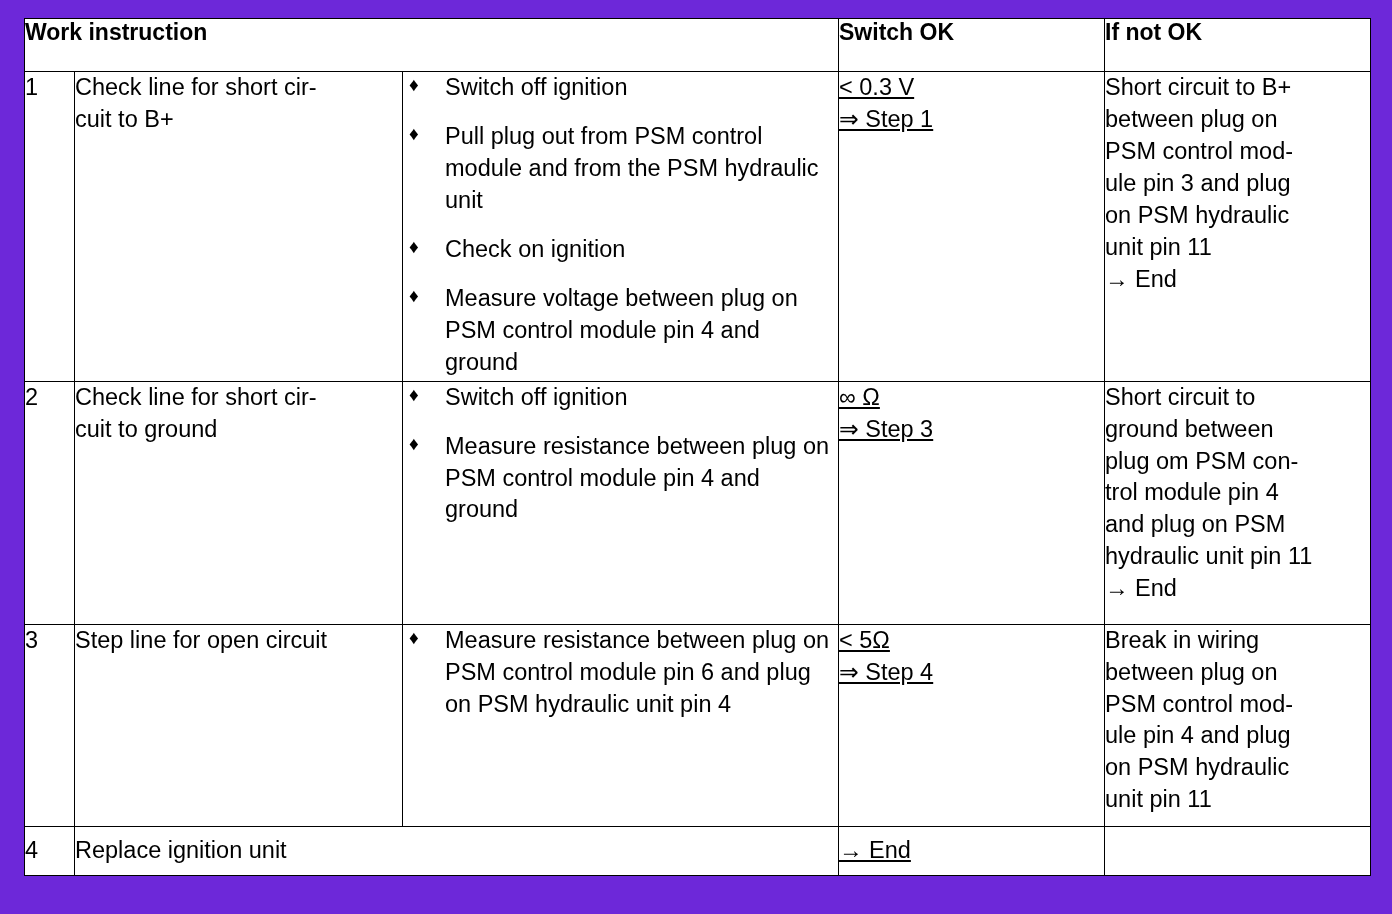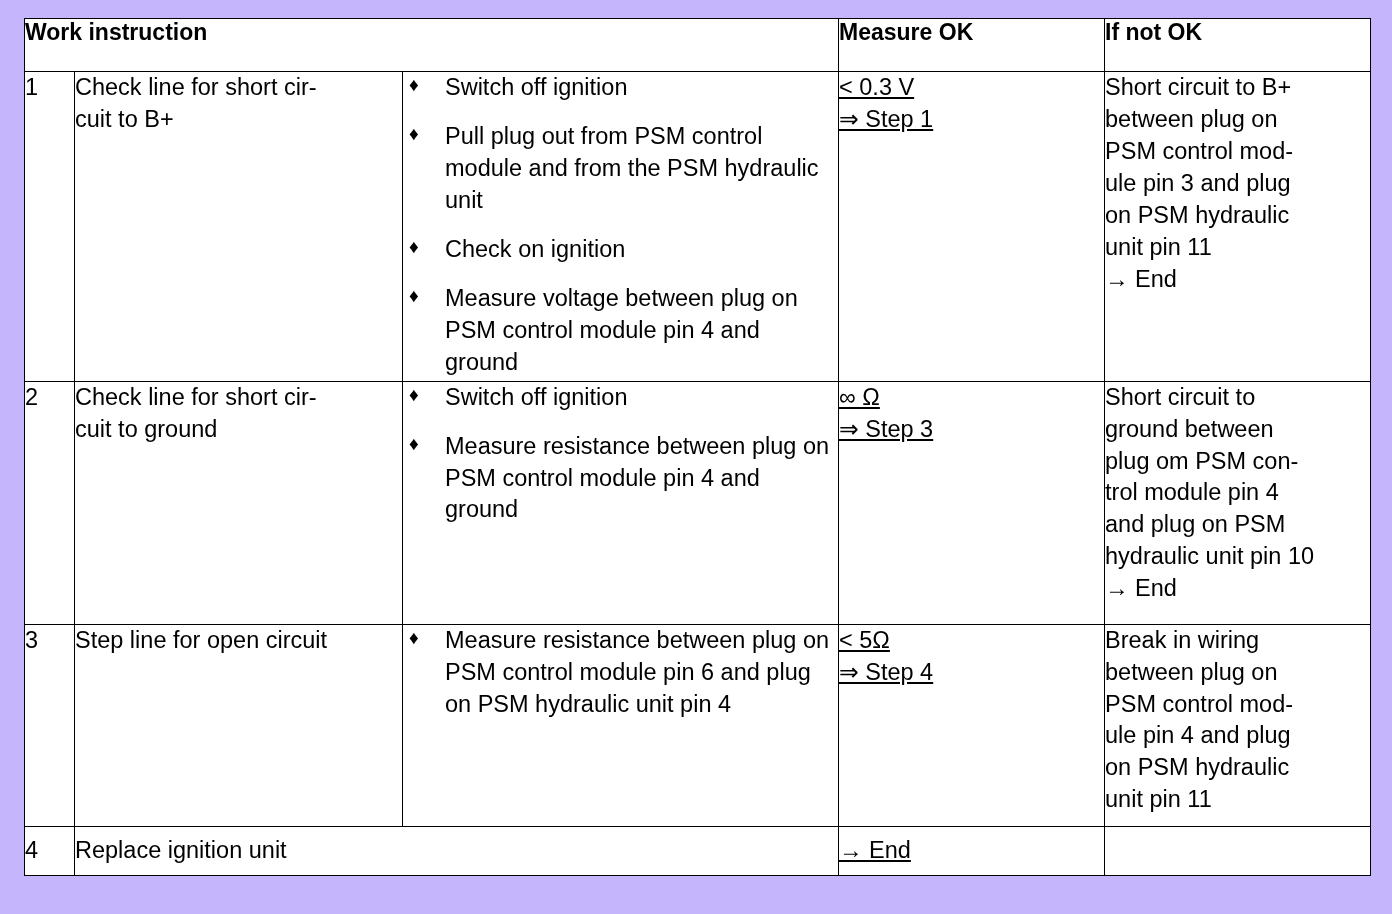--- a/index.html
+++ b/index.html
@@ -13,21 +13,21 @@
     height: 914px;
     font-family: "Liberation Sans", sans-serif;
     color: #000000;
     overflow: hidden;
   }
 
   .page {
     position: relative;
     width: 1392px;
     height: 914px;
-    background: #c4b5fd;
+    background: #6d28d9;
   }
 
   table.wi-table {
     position: absolute;
     left: 24px;
     top: 18px;
     width: 1346px;
     border-collapse: collapse;
     table-layout: fixed;
     background: #ffffff;
@@ -122,21 +122,21 @@
       <col class="c-num">
       <col class="c-task">
       <col class="c-steps">
       <col class="c-disp">
       <col class="c-fail">
     </colgroup>
 
     <thead>
       <tr>
         <th class="hdr-cell" colspan="3">Work instruction</th>
-        <th class="hdr-cell">Measure OK</th>
+        <th class="hdr-cell">Switch OK</th>
         <th class="hdr-cell">If not OK</th>
       </tr>
     </thead>
 
     <tbody>
 
       <tr class="row-h1">
         <td class="cell-num">1</td>
         <td class="cell cell-task lines">Check line for short cir-
 cuit to B+</td>
@@ -194,21 +194,21 @@
         <td class="cell cell-disp">
           <div>∞ Ω</div>
           <div class="arrow-line">⇒ Step 3</div>
         </td>
         <td class="cell cell-fail">
           <div class="lines">Short circuit to
 ground between
 plug om PSM con-
 trol module pin 4
 and plug on PSM
-hydraulic unit pin 10</div>
+hydraulic unit pin 11</div>
           <div class="arrow-line">→ End</div>
         </td>
       </tr>
 
       <tr class="row-h3">
         <td class="cell-num">3</td>
         <td class="cell cell-task lines">Step line for open circuit</td>
         <td class="cell cell-steps">
           <ul class="steps">
             <li>

